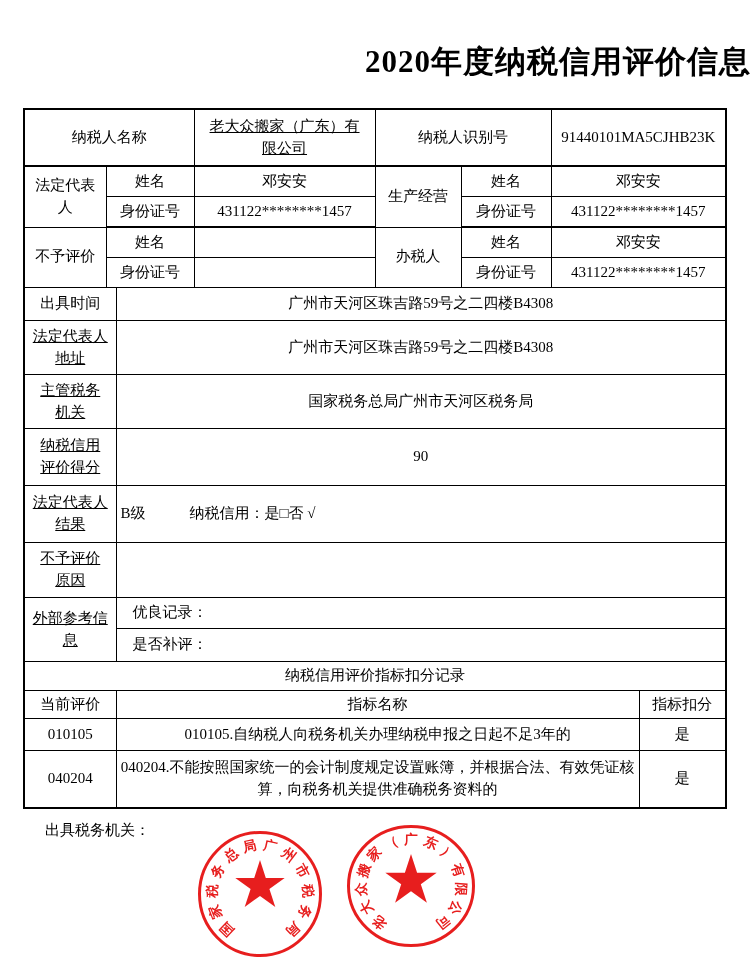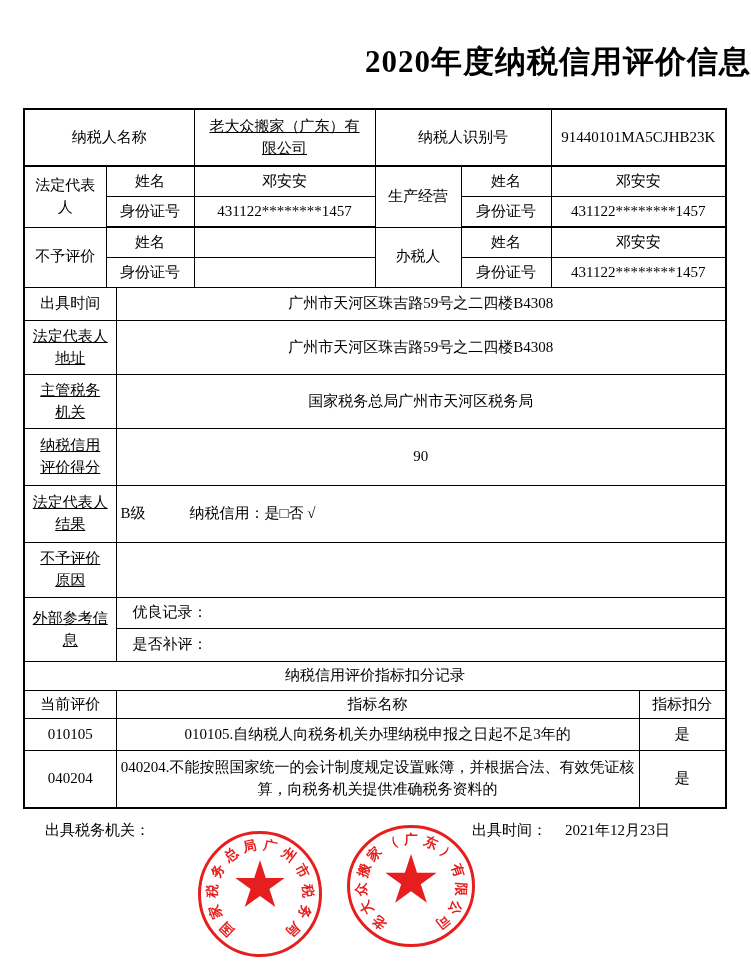--- a/index.html
+++ b/index.html
@@ -141,24 +141,20 @@
       <tr>
         <td colspan="2" class="h56">040204</td>
         <td colspan="5">040204.不能按照国家统一的会计制度规定设置账簿，并根据合法、有效凭证核算，向税务机关提供准确税务资料的</td>
         <td>是</td>
       </tr>
     </tbody>
   </table>
 
   <div class="footer">
     <span class="authority">出具税务机关：</span>
-    <span class="time-group">
-      <span>出具时间：</span>
-      <span>2021年12月23日</span>
-    </span>
   </div>
 
   <div id="seal-layer">
       <svg width="126" height="128" viewBox="0 0 126 128" class="seal" style="left: 197px; top: 790px;">
         <ellipse cx="63" cy="64" rx="60.5" ry="61.5" fill="none" stroke="#e60e0e" stroke-width="3"></ellipse>
         <polygon points="63.0,30.0 68.8,48.0 87.7,48.0 72.4,59.1 78.3,77.0 63.0,65.9 47.7,77.0 53.6,59.1 38.3,48.0 57.2,48.0" fill="#e60e0e"></polygon>
         <text transform="translate(29.7 99.2) rotate(-136.0)" text-anchor="middle" dominant-baseline="central" fill="#e60e0e" font-size="13.5" font-weight="bold" font-family="&quot;Liberation Serif&quot;, &quot;DejaVu Serif&quot;, serif">国</text>
         <text transform="translate(18.3 81.8) rotate(-111.3)" text-anchor="middle" dominant-baseline="central" fill="#e60e0e" font-size="13.5" font-weight="bold" font-family="&quot;Liberation Serif&quot;, &quot;DejaVu Serif&quot;, serif">家</text>
         <text transform="translate(15.1 61.0) rotate(-86.5)" text-anchor="middle" dominant-baseline="central" fill="#e60e0e" font-size="13.5" font-weight="bold" font-family="&quot;Liberation Serif&quot;, &quot;DejaVu Serif&quot;, serif">税</text>
         <text transform="translate(20.7 40.9) rotate(-61.8)" text-anchor="middle" dominant-baseline="central" fill="#e60e0e" font-size="13.5" font-weight="bold" font-family="&quot;Liberation Serif&quot;, &quot;DejaVu Serif&quot;, serif">务</text>

